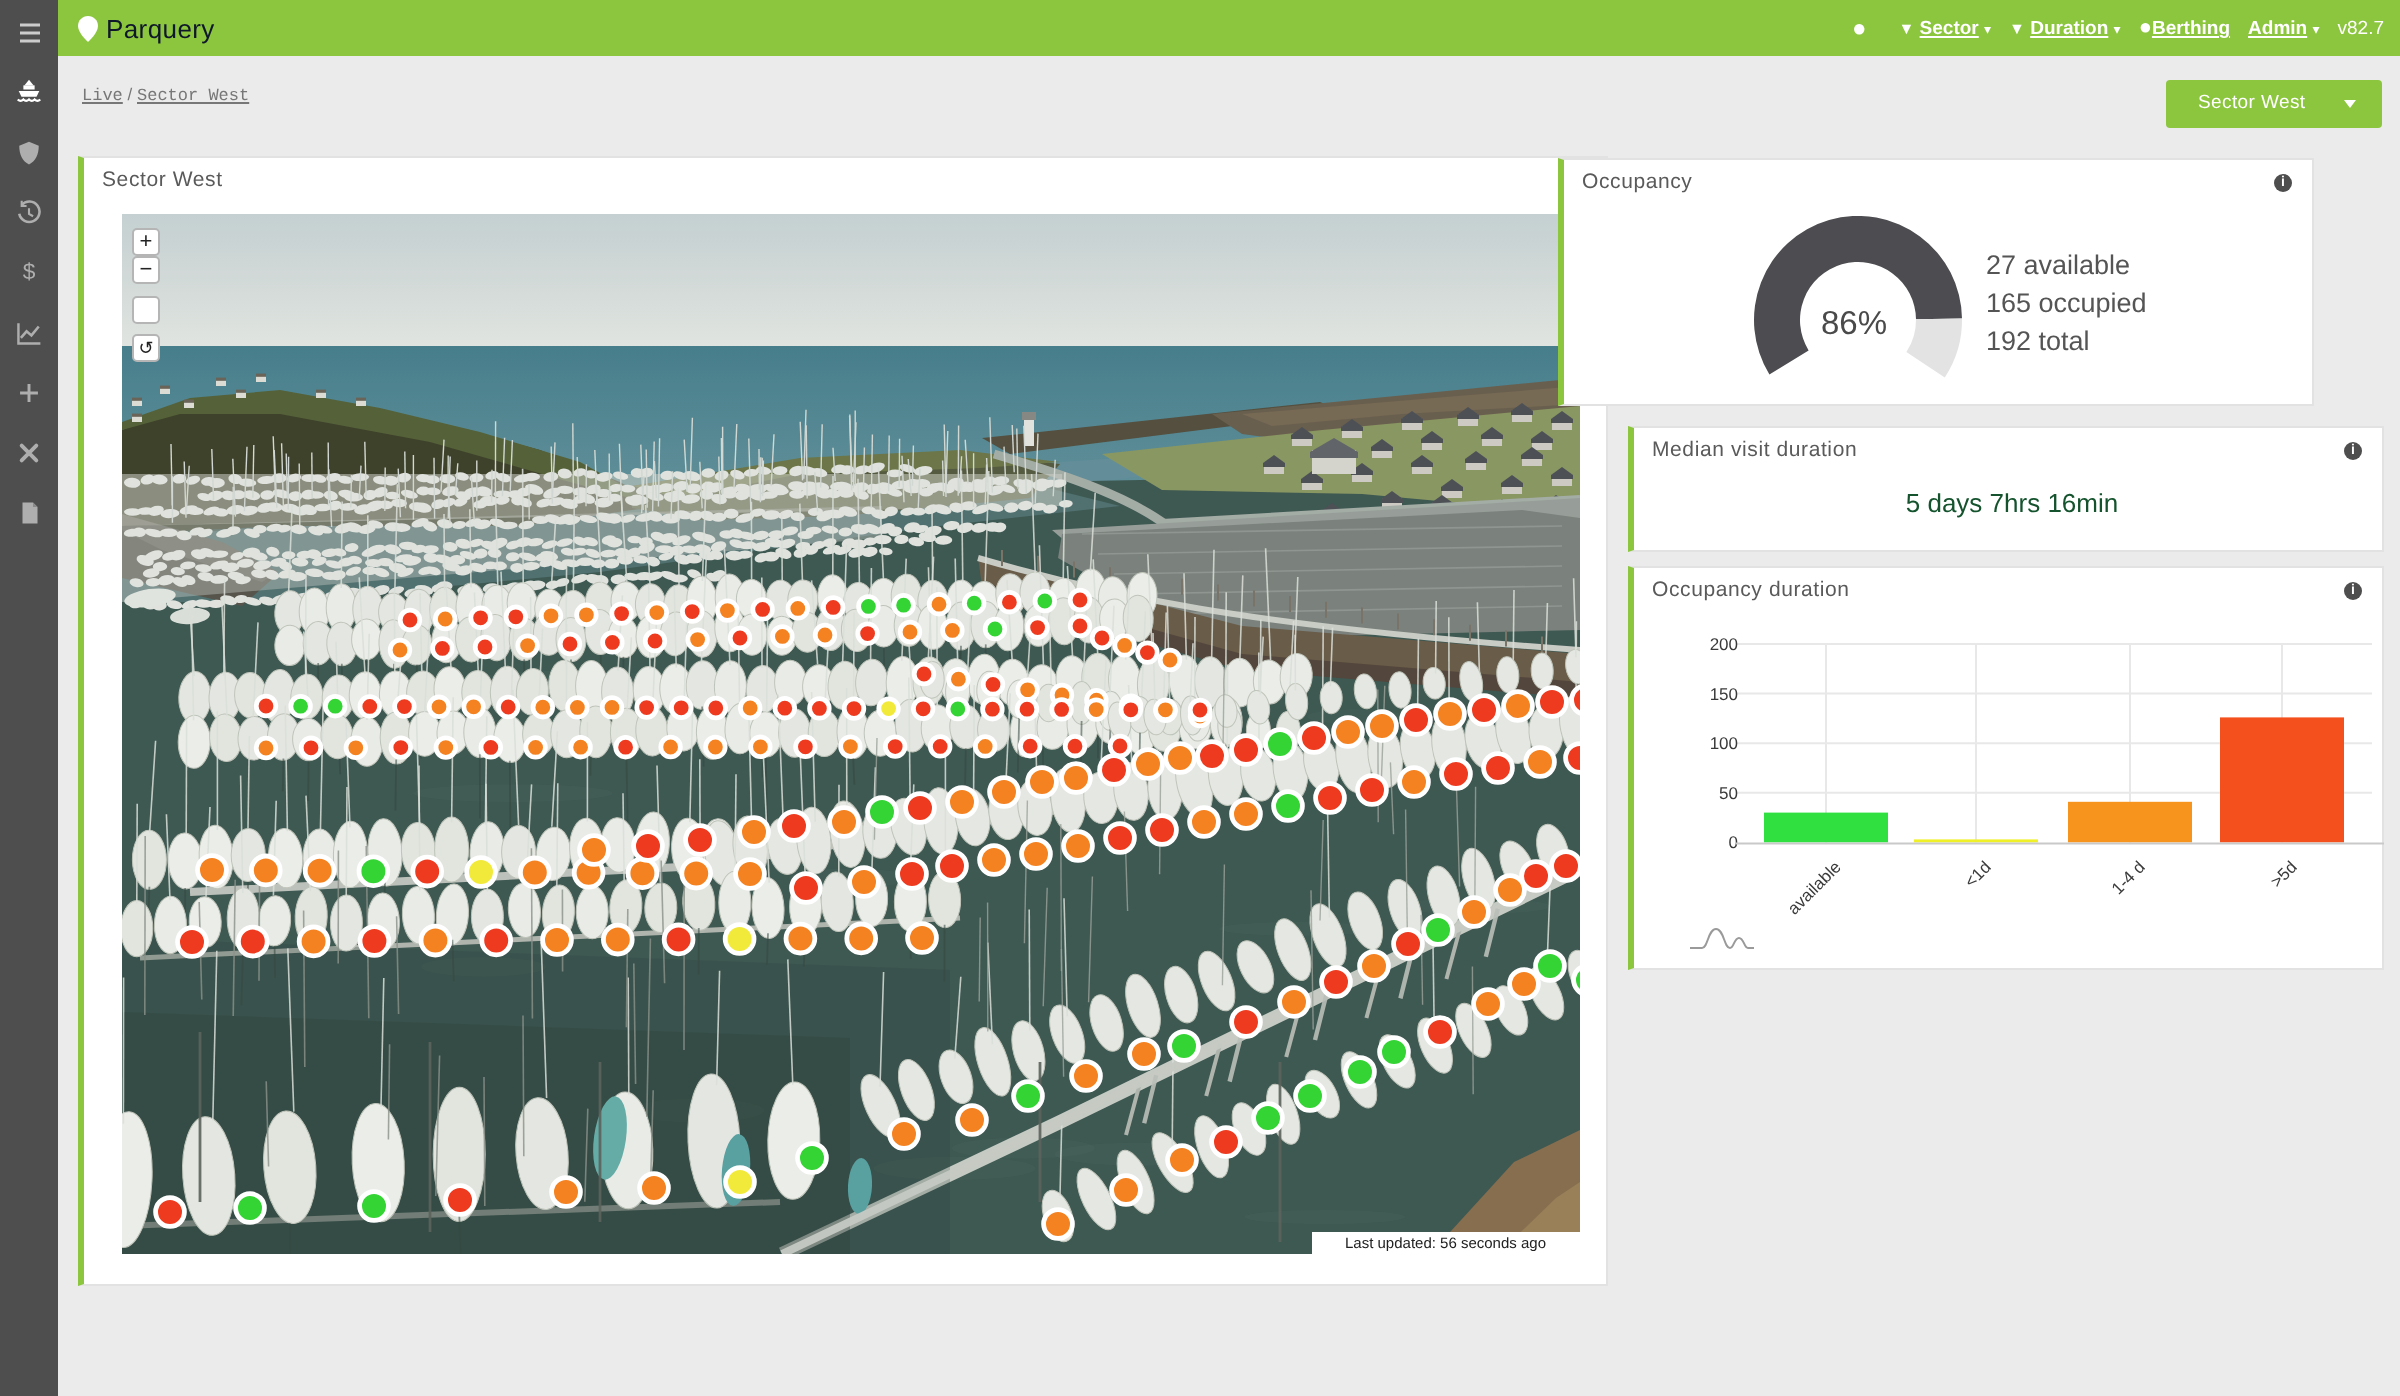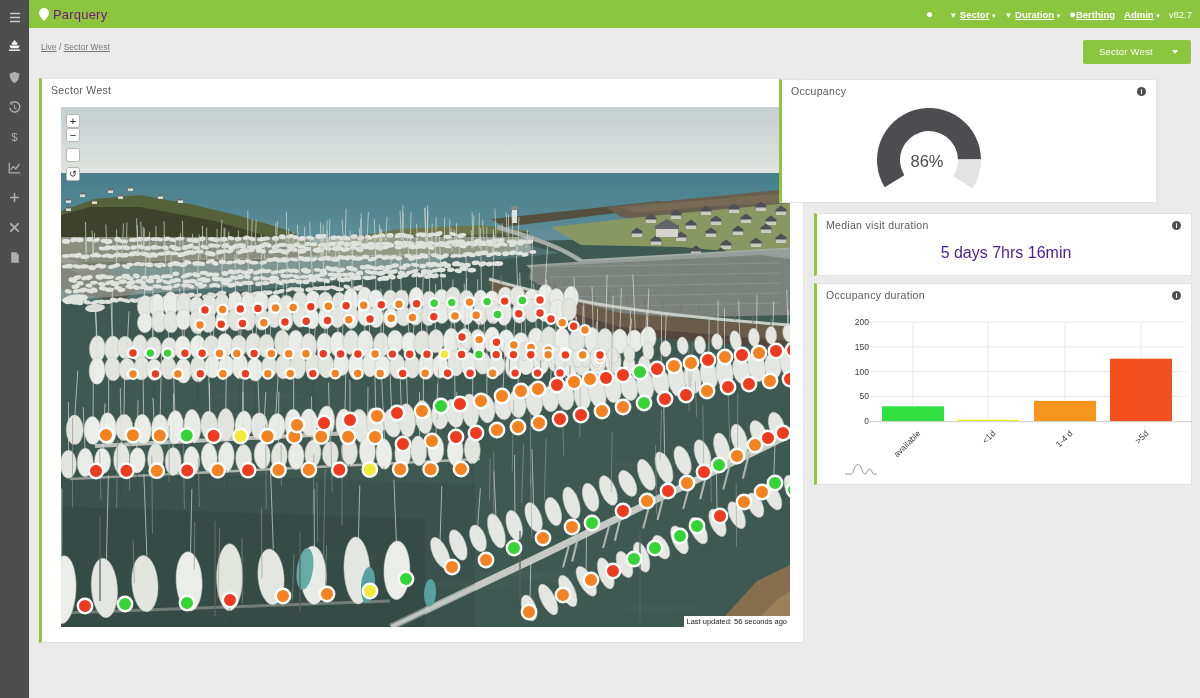--- a/index.html
+++ b/index.html
@@ -1,26 +1,26 @@
 <!DOCTYPE html>
 <html><head><meta charset="utf-8">
 <style>
 * { margin:0; padding:0; box-sizing:border-box; }
 body { width:1200px; height:698px; background:#ebebeb; font-family:"Liberation Sans",sans-serif; position:relative; overflow:hidden; }
 .sidebar { position:absolute; left:0; top:0; width:29px; height:698px; background:#4e4e4e; z-index:5; }
 .sicon { position:absolute; left:0; width:29px; text-align:center; }
 .navbar { position:absolute; left:29px; top:0; width:1171px; height:28px; background:#8CC63E; z-index:4; }
-.brand { position:absolute; left:24px; top:7px; color:#701a75; font-size:13px; letter-spacing:0.2px; }
+.brand { position:absolute; left:24px; top:7px; color:#0f172a; font-size:13px; letter-spacing:0.2px; }
 .navright { position:absolute; right:8px; top:0; height:28px; color:#fff; font-size:9.5px; display:flex; align-items:center; gap:9px; }
 .navright .u { text-decoration:underline;font-weight:bold; }
 .card { position:absolute; background:#fff; border:1px solid #e2e2e2; border-left:3px solid #8CC63E; }
 .ctitle { position:absolute; left:9px; top:5px; font-size:10.5px; color:#5a5a5a; letter-spacing:0.3px; }
 .info { position:absolute; right:10px; top:7px; width:9px; height:9px; border-radius:50%; background:#4e4e4e; color:#fff; font-size:7px; font-weight:bold; text-align:center; line-height:9.5px; }
 .bc { position:absolute; left:41px; top:42px; font-size:8.5px; color:#777; }
-.bc a { color:#777; text-decoration:underline; }
+.bc a { color:#777; text-decoration:underline;font-family:Liberation Mono, monospace; }
 .swbtn { position:absolute; left:1083px; top:40px; width:108px; height:24px; background:#8CC63E; border-radius:2px; color:#fff; font-size:9.5px; line-height:24px; padding-left:16px; letter-spacing:0.2px; }
 .swbtn:after { content:""; position:absolute; right:13px; top:10px; border:3.5px solid transparent; border-top:4.5px solid #fff; }
 .zbtn { position:absolute; width:14px; height:14px; background:#fff; border:1px solid #b5b5b5; border-radius:2.5px; text-align:center; font-size:11px; line-height:13px; color:#222; }
 </style></head>
 <body>
 <div class="sidebar">
   <div class="sicon" style="top:9px"><svg width="12" height="11" viewBox="0 0 12 11">
         <g stroke="#cccccc" stroke-width="1.5">
           <path d="M1 1.5 H11 M1 5.5 H11 M1 9.5 H11"></path>
         </g>
@@ -1621,38 +1621,39 @@
 <circle cx="169" cy="493" r="7.2" fill="#ee3b20" stroke="#fff" stroke-width="2.4"></circle>
 <circle cx="222" cy="489" r="7.2" fill="#f58220" stroke="#fff" stroke-width="2.4"></circle>
 <circle cx="266" cy="487" r="7.2" fill="#f58220" stroke="#fff" stroke-width="2.4"></circle>
 <circle cx="309" cy="484" r="7.2" fill="#f2ea3a" stroke="#fff" stroke-width="2.4"></circle>
 <circle cx="345" cy="472" r="7.2" fill="#35d435" stroke="#fff" stroke-width="2.4"></circle>
     </svg>
     <div class="zbtn" style="left:5px;top:7px">+</div>
     <div class="zbtn" style="left:5px;top:21px">−</div>
     <div class="zbtn" style="left:5px;top:41px"></div>
     <div class="zbtn" style="left:5px;top:60px;font-size:9px">↺</div>
-    <div style="position:absolute;right:0;bottom:0;background:#fff;font-size:7.5px;color:#222;padding:1px 3px;">Last updated: 56 seconds ago</div>
+    <div style="position:absolute;right:0;bottom:0;background:#fff;font-size:7.5px;color:#222;padding:1px 17px;">Last updated: 56 seconds ago</div>
   </div>
 </div>
 
 <div class="card" style="left:779px;top:79px;width:378px;height:124px">
   <div class="ctitle">Occupancy</div>
   <div class="info">i</div>
   <svg width="130" height="110" viewBox="-65 -52 130 110" style="position:absolute;left:82px;top:28px">
       <path d="M -44.3 27.2 A 52.0 52.0 0 1 1 52.0 -0.7 L 29.0 -0.4 A 29.0 29.0 0 1 0 -24.7 15.2 Z" fill="#4d4d51"></path>
       <path d="M 52.0 -0.7 A 52.0 52.0 0 0 1 43.4 28.7 L 24.2 16.0 A 29.0 29.0 0 0 0 29.0 -0.4 Z" fill="#e3e3e3"></path>
       <text x="-2" y="7" text-anchor="middle" font-size="16.5" fill="#4a4a4a" font-family="Liberation Sans">86%</text>
     </svg>
+  <div style="position:absolute;left:211px;top:43px;font-size:13.5px;color:#555;line-height:19px"> 27 available<br>165 occupied<br>192 total</div>
 </div>
 
 <div class="card" style="left:814px;top:213px;width:378px;height:63px">
   <div class="ctitle">Median visit duration</div>
   <div class="info">i</div>
-  <div style="position:absolute;left:0;width:378px;top:30px;text-align:center;font-size:16px;color:#4c1d95">5 days 7hrs 16min</div>
+  <div style="position:absolute;left:0;width:378px;top:30px;text-align:center;font-size:13px;color:#14532d">5 days 7hrs 16min</div>
 </div>
 
 <div class="card" style="left:814px;top:283px;width:378px;height:202px">
   <div class="ctitle">Occupancy duration</div>
   <div class="info">i</div>
   <svg width="378" height="202" viewBox="0 0 378 202" style="position:absolute;left:-3px;top:-1px" font-family="Liberation Sans">
       <line x1="54" y1="39" x2="372" y2="39" stroke="#e8e8e8" stroke-width="1"></line>
       <text x="55" y="42" text-anchor="end" font-size="8.5" fill="#3a3a3a">200</text>
       <line x1="54" y1="63.8" x2="372" y2="63.8" stroke="#e8e8e8" stroke-width="1"></line>
       <text x="55" y="66.8" text-anchor="end" font-size="8.5" fill="#3a3a3a">150</text>

